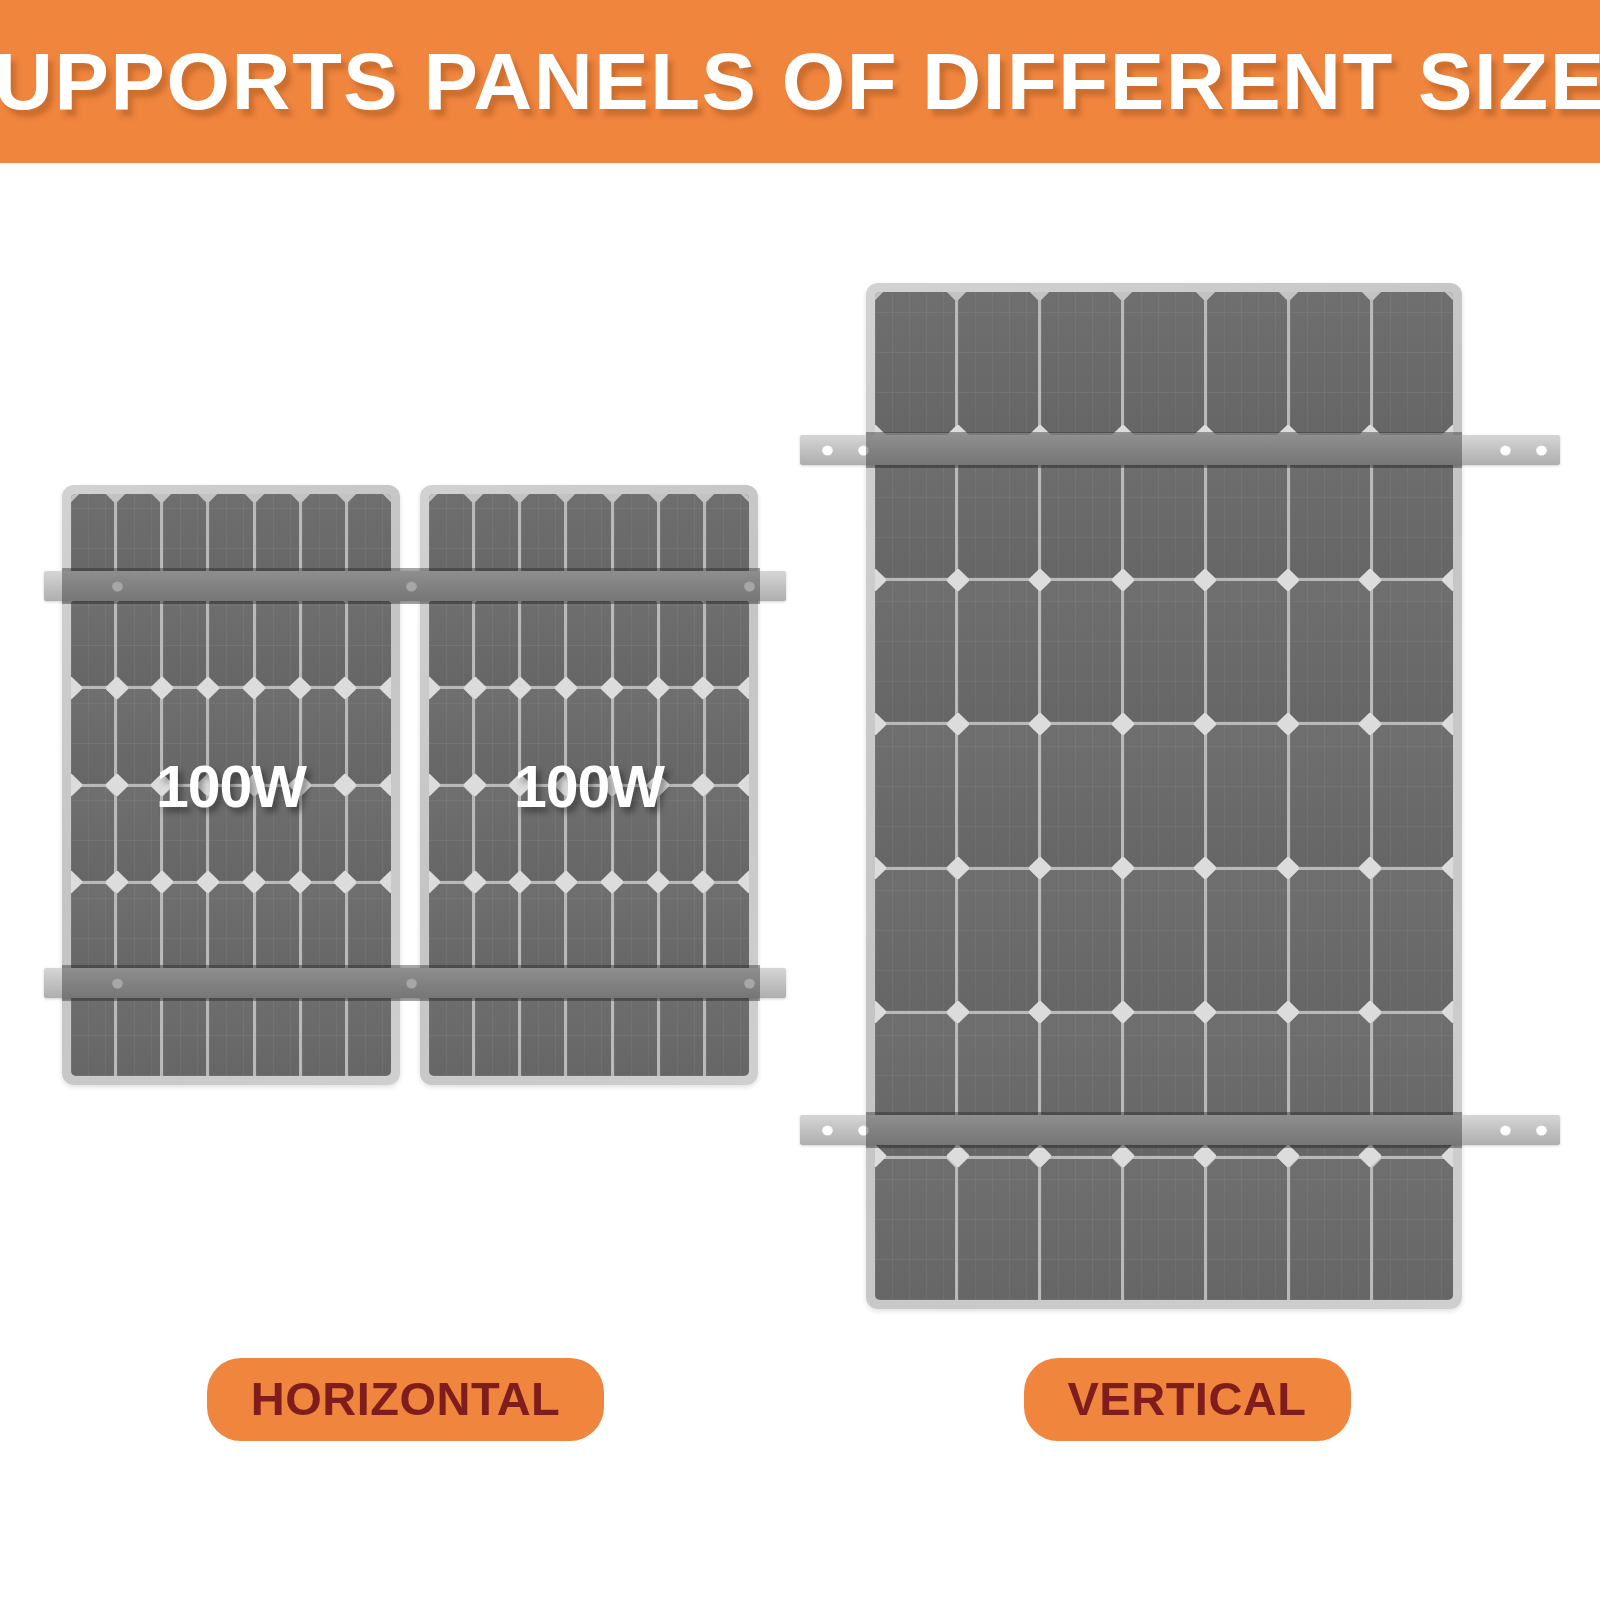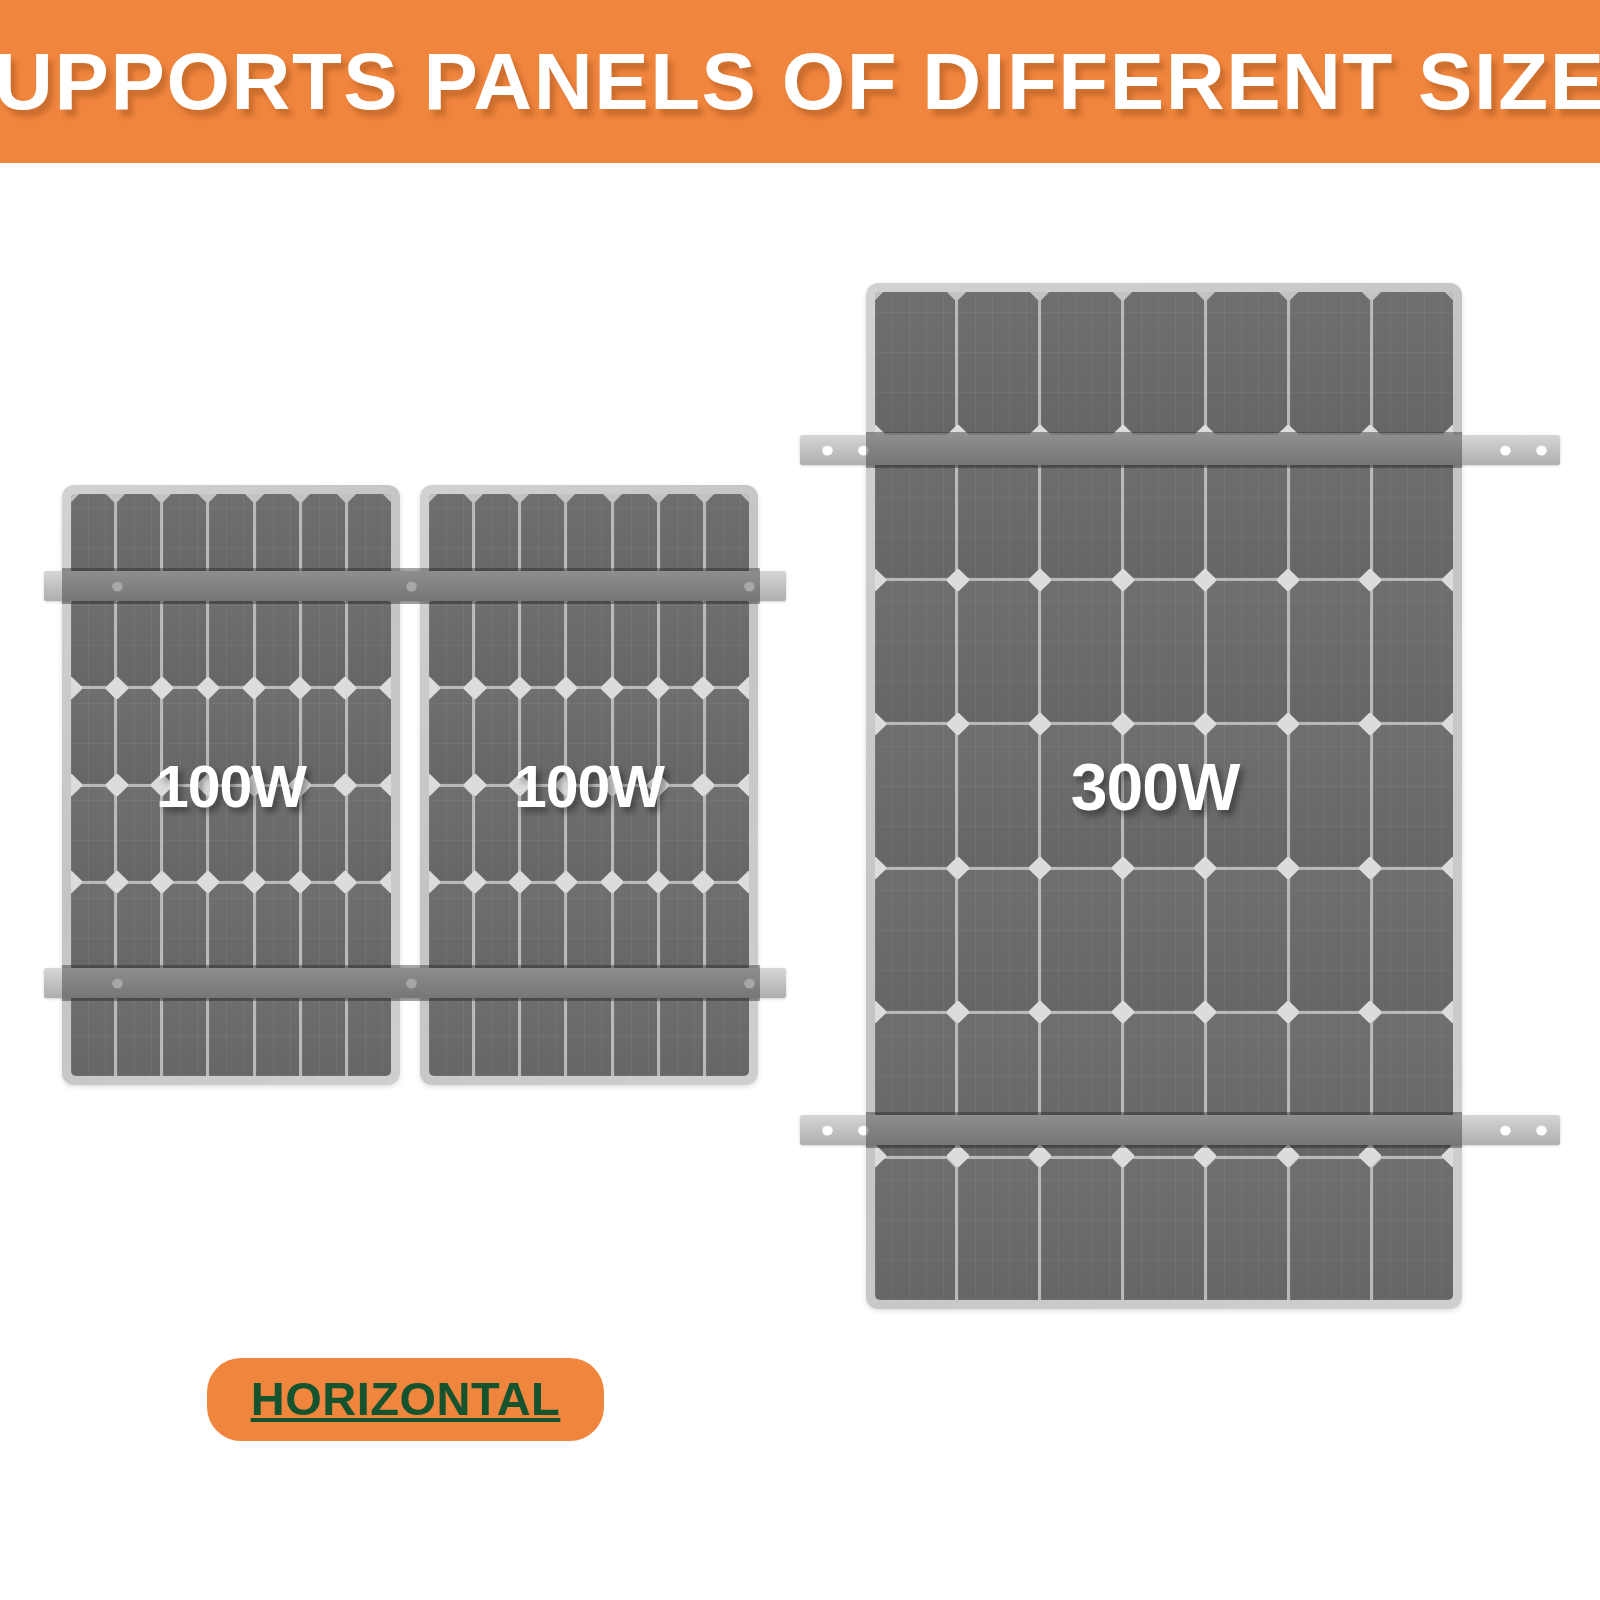--- a/index.html
+++ b/index.html
@@ -151,30 +151,29 @@
   
   .caption-group {
     position: absolute;
     display: flex;
     flex-direction: column;
     align-items: center;
   }
   .pill {
     background: #F0853E;
     border-radius: 34px;
-    color: #14532d;
+    color: #7f1d1d;
     font-family: "Liberation Sans", sans-serif;
     font-weight: bold;
     font-size: 47px;
     letter-spacing: 0.5px;
     padding: 17px 44px 19px 44px;
     line-height: 1;
     white-space: nowrap;
     text-align: center;
-    text-decoration: underline;
   }
   .range {
     margin-top: 20px;
     color: #F0853E;
     font-family: "Liberation Sans", sans-serif;
     font-weight: normal;
     font-size: 46px;
     letter-spacing: 0.5px;
     line-height: 1;
     white-space: nowrap;
@@ -502,22 +501,22 @@
     <span class="rail-hole" style="left:700px;"></span>
     <span class="rail-hole" style="left:736px;"></span>
   </div>
   <div class="rail-over" style="left:866px; top:949px; width:596px;">
   </div>
 
   <div class="watt watt-sm" style="left:231px; top:624px;">100W</div>
 
   <div class="watt watt-sm" style="left:589px; top:624px;">100W</div>
 
-  <div class="watt watt-lg" style="left:1155px; top:624px;">300W</div>
 
   <div class="caption-group" style="left:178px; top:1195px; width:455px;">
     <div class="pill">HORIZONTAL</div>
   </div>
 
   <div class="caption-group" style="left:952px; top:1195px; width:470px;">
+    <div class="pill">VERTICAL</div>
   </div>
 
 </div>
 
 </body></html>

